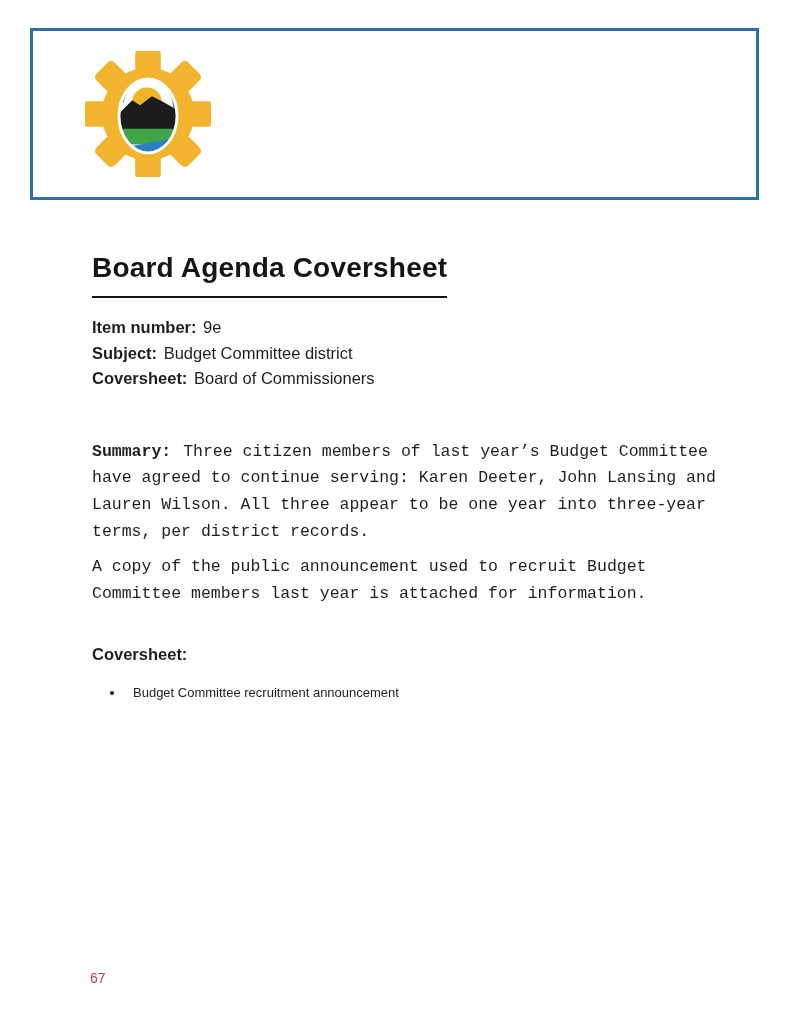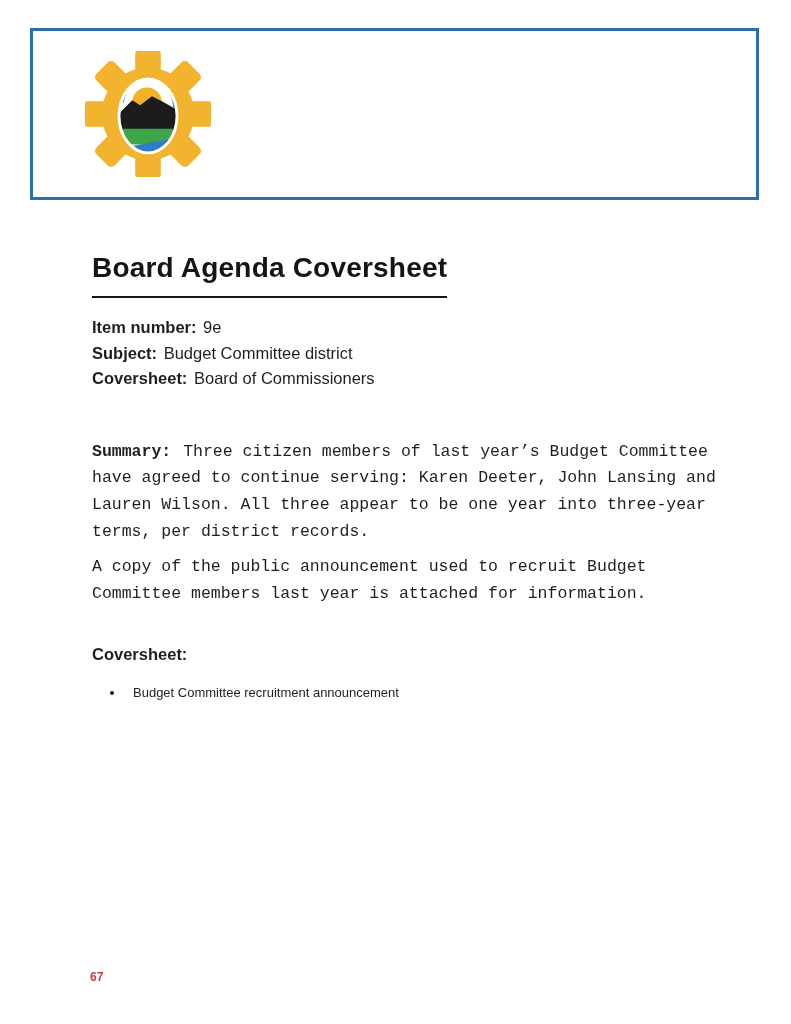--- a/index.html
+++ b/index.html
@@ -95,23 +95,22 @@
     font-size: 13px;
     line-height: 26px;
     padding-left: 8px;
   }
 
   
   .page-number {
     position: absolute;
     left: 90px;
     top: 970px;
-    font-size: 12px;
+    font-size: 14px;
     color: #c63c3c;
-    font-weight: bold;
   }
 </style>
 </head>
 <body>
 
 <div class="page">
 
   <div class="header-box">
     <div class="logo-wrap">
       <svg viewBox="0 0 128 128" width="126" height="126" aria-hidden="true">

